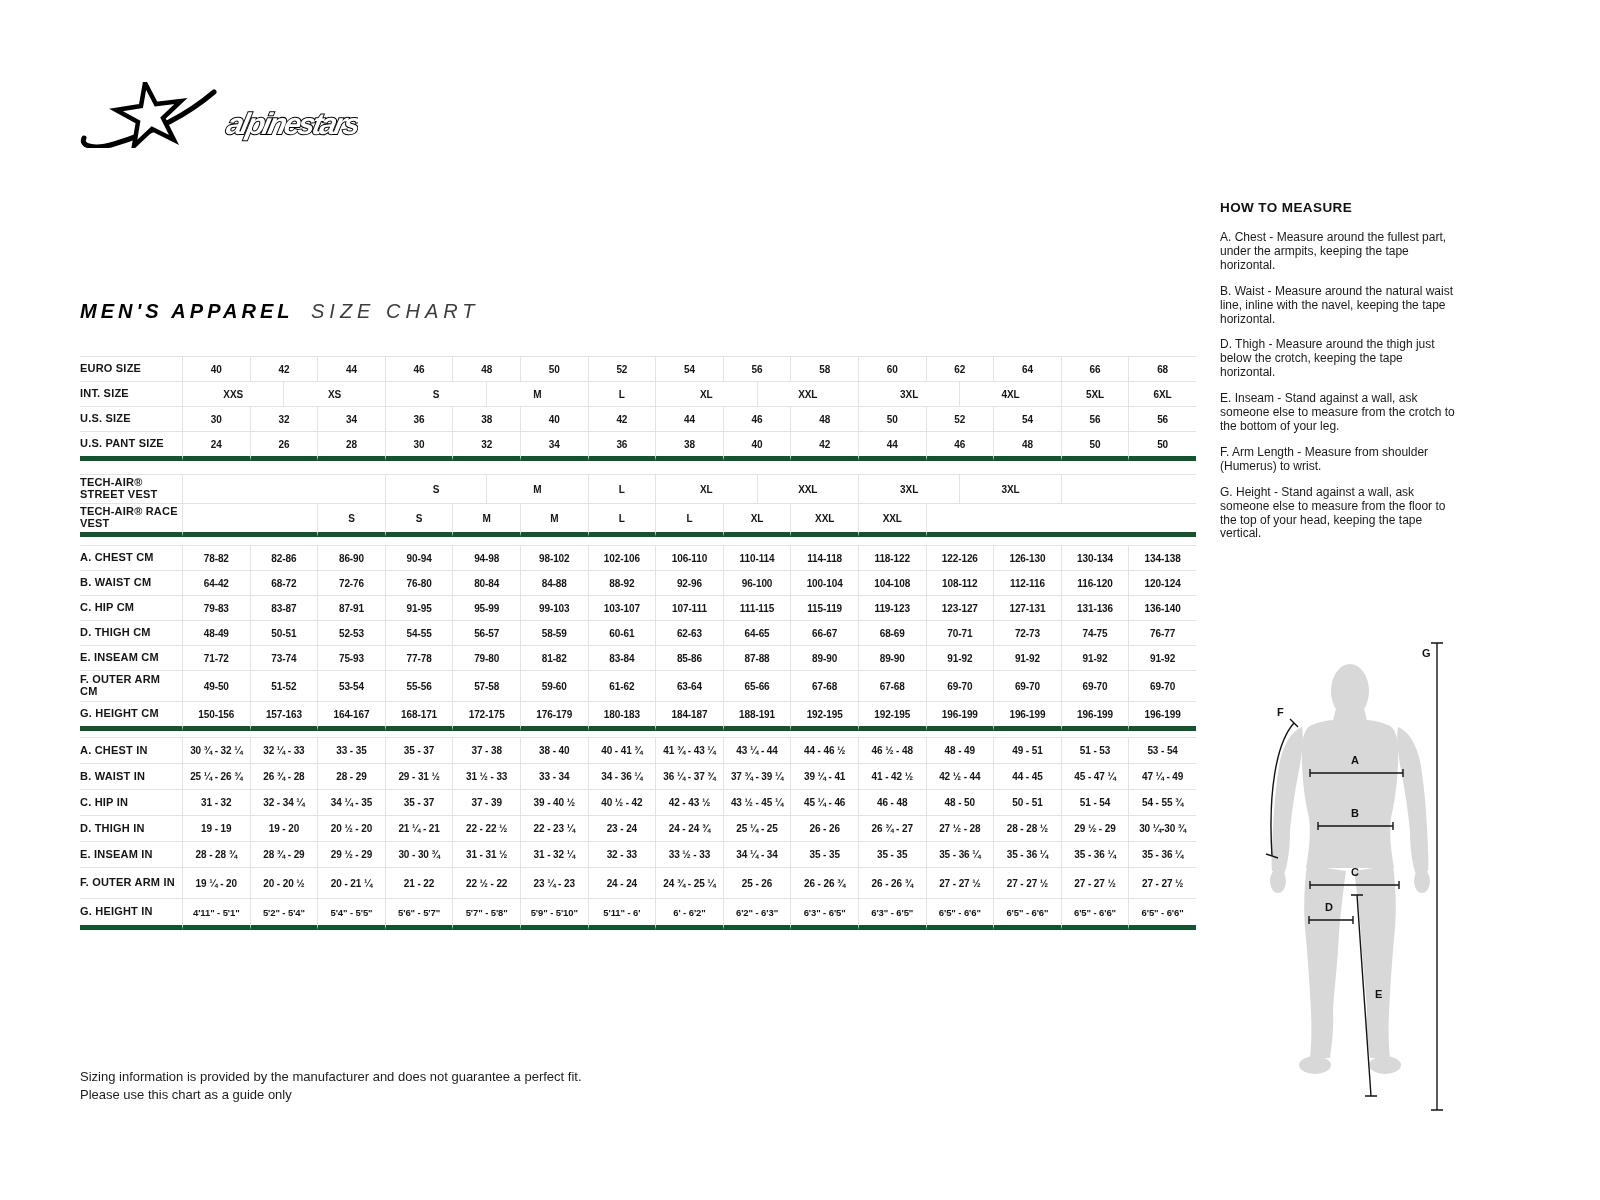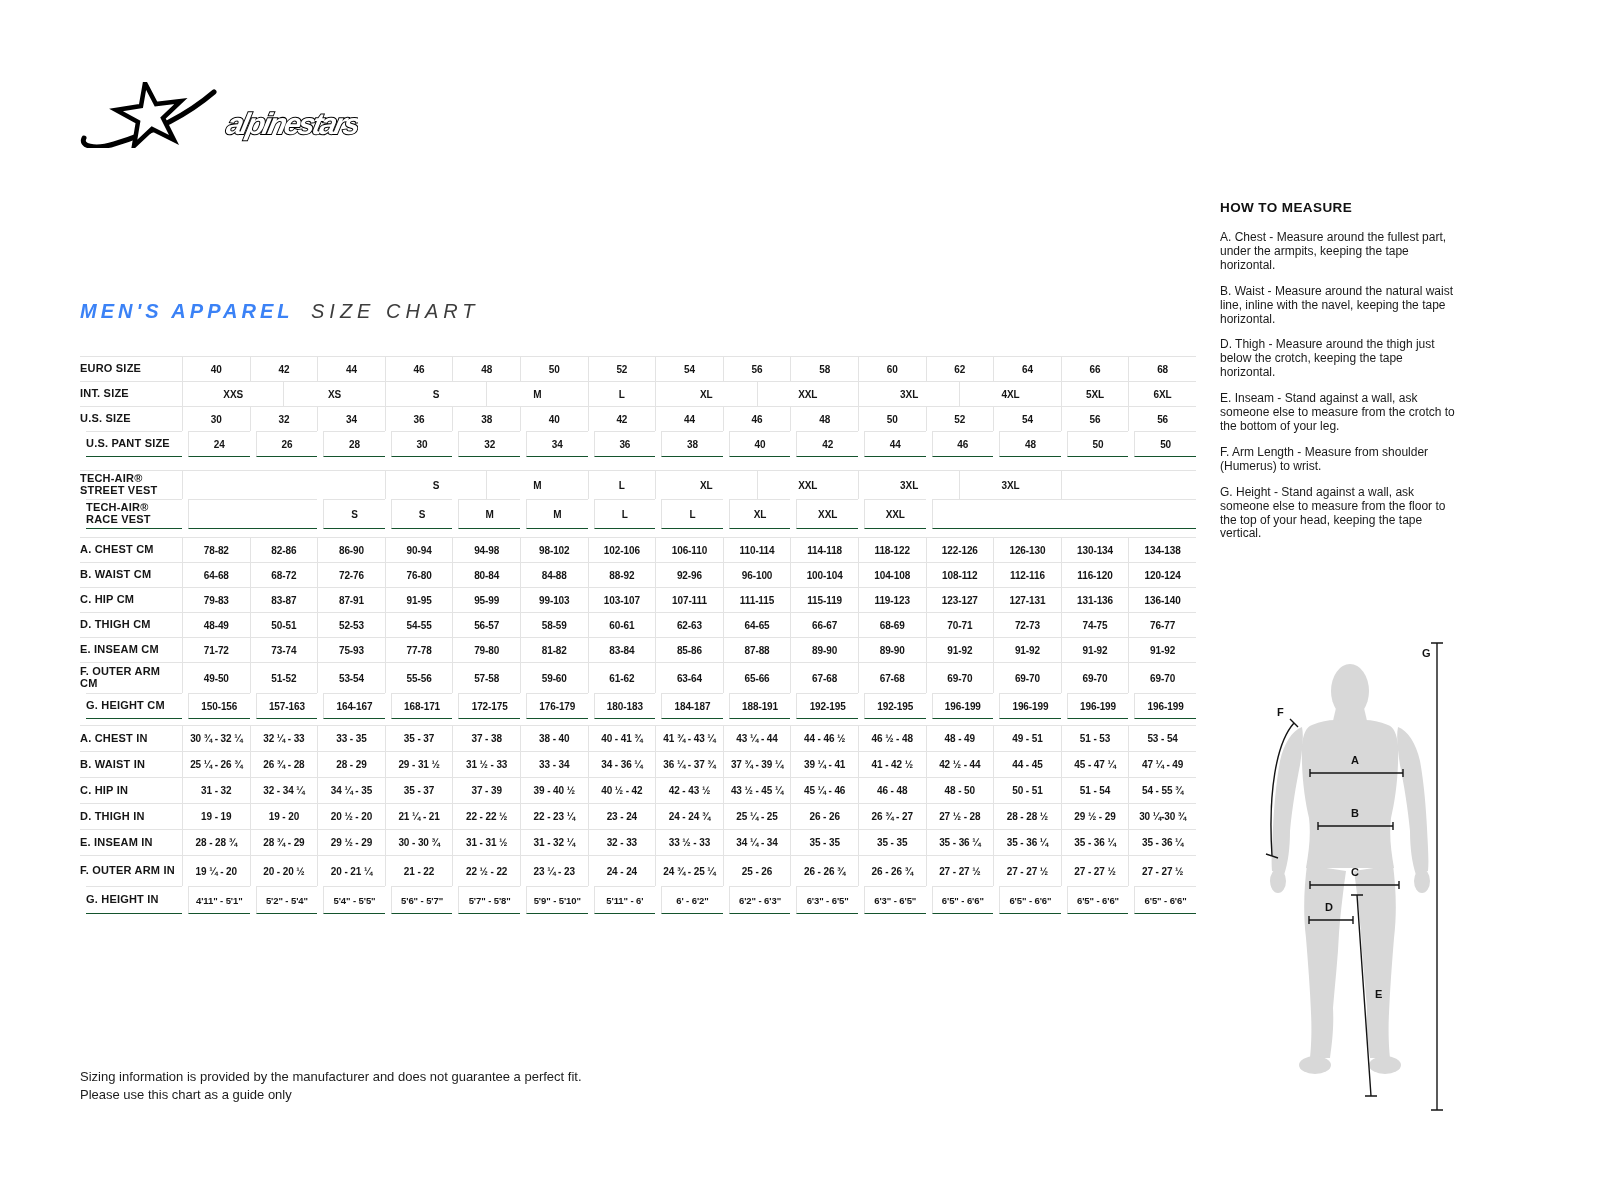--- a/index.html
+++ b/index.html
@@ -6,33 +6,33 @@
   .page{position:relative;width:1600px;height:1200px;background:#fff;overflow:hidden;
         font-family:"Liberation Sans",sans-serif;color:#111;}
 
   
   .logo{position:absolute;left:78px;top:82px;}
   .logo text{font-family:"Liberation Sans",sans-serif;font-style:italic;font-weight:bold;
              paint-order:stroke fill;}
 
   
   .title{position:absolute;left:80px;top:300px;font-size:20px;font-style:italic;white-space:nowrap;}
-  .title .main{font-weight:800;letter-spacing:4px;color:#3b82f6;}
+  .title .main{font-weight:800;letter-spacing:4px;color:#000000;}
   .title .sub{font-weight:300;letter-spacing:5px;color:#3d3d3d;margin-left:12px;}
 
   
   .size-table{position:absolute;left:80px;top:356px;display:grid;
               grid-template-columns:102px repeat(30,33.8px);}
   .cell{display:flex;align-items:center;justify-content:center;
         border-top:1px solid #e3e3e3;border-left:1px solid #e3e3e3;
         font-weight:700;color:#151515;overflow:hidden;}
   .cell.lbl{justify-content:flex-start;border-left:none;font-size:11px;
             letter-spacing:.2px;line-height:1.05;padding-right:4px;}
   .cell.val{font-size:10px;letter-spacing:-.1px;white-space:nowrap;}
-  .bb{border-bottom:1px solid #14532d;margin-left:6px;}
+  .bb{border-bottom:5px solid #14532d;}
   .head{height:24px}
   .vest{height:28px}
   .cm{height:24px}
   .cm2{height:30px}
   .in{height:25px}
   .in2{height:30px}
   .hin{height:26px}
   .cell.val.hin{font-size:9.5px;}
   .spacer{border:none;}
 
@@ -163,21 +163,21 @@
       <div class="cell val cm" style="grid-column: span 2;">102-106</div>
       <div class="cell val cm" style="grid-column: span 2;">106-110</div>
       <div class="cell val cm" style="grid-column: span 2;">110-114</div>
       <div class="cell val cm" style="grid-column: span 2;">114-118</div>
       <div class="cell val cm" style="grid-column: span 2;">118-122</div>
       <div class="cell val cm" style="grid-column: span 2;">122-126</div>
       <div class="cell val cm" style="grid-column: span 2;">126-130</div>
       <div class="cell val cm" style="grid-column: span 2;">130-134</div>
       <div class="cell val cm" style="grid-column: span 2;">134-138</div>
       <div class="cell lbl cm">B. WAIST CM</div>
-      <div class="cell val cm" style="grid-column: span 2;">64-68</div>
+      <div class="cell val cm" style="grid-column: span 2;">64-42</div>
       <div class="cell val cm" style="grid-column: span 2;">68-72</div>
       <div class="cell val cm" style="grid-column: span 2;">72-76</div>
       <div class="cell val cm" style="grid-column: span 2;">76-80</div>
       <div class="cell val cm" style="grid-column: span 2;">80-84</div>
       <div class="cell val cm" style="grid-column: span 2;">84-88</div>
       <div class="cell val cm" style="grid-column: span 2;">88-92</div>
       <div class="cell val cm" style="grid-column: span 2;">92-96</div>
       <div class="cell val cm" style="grid-column: span 2;">96-100</div>
       <div class="cell val cm" style="grid-column: span 2;">100-104</div>
       <div class="cell val cm" style="grid-column: span 2;">104-108</div>

